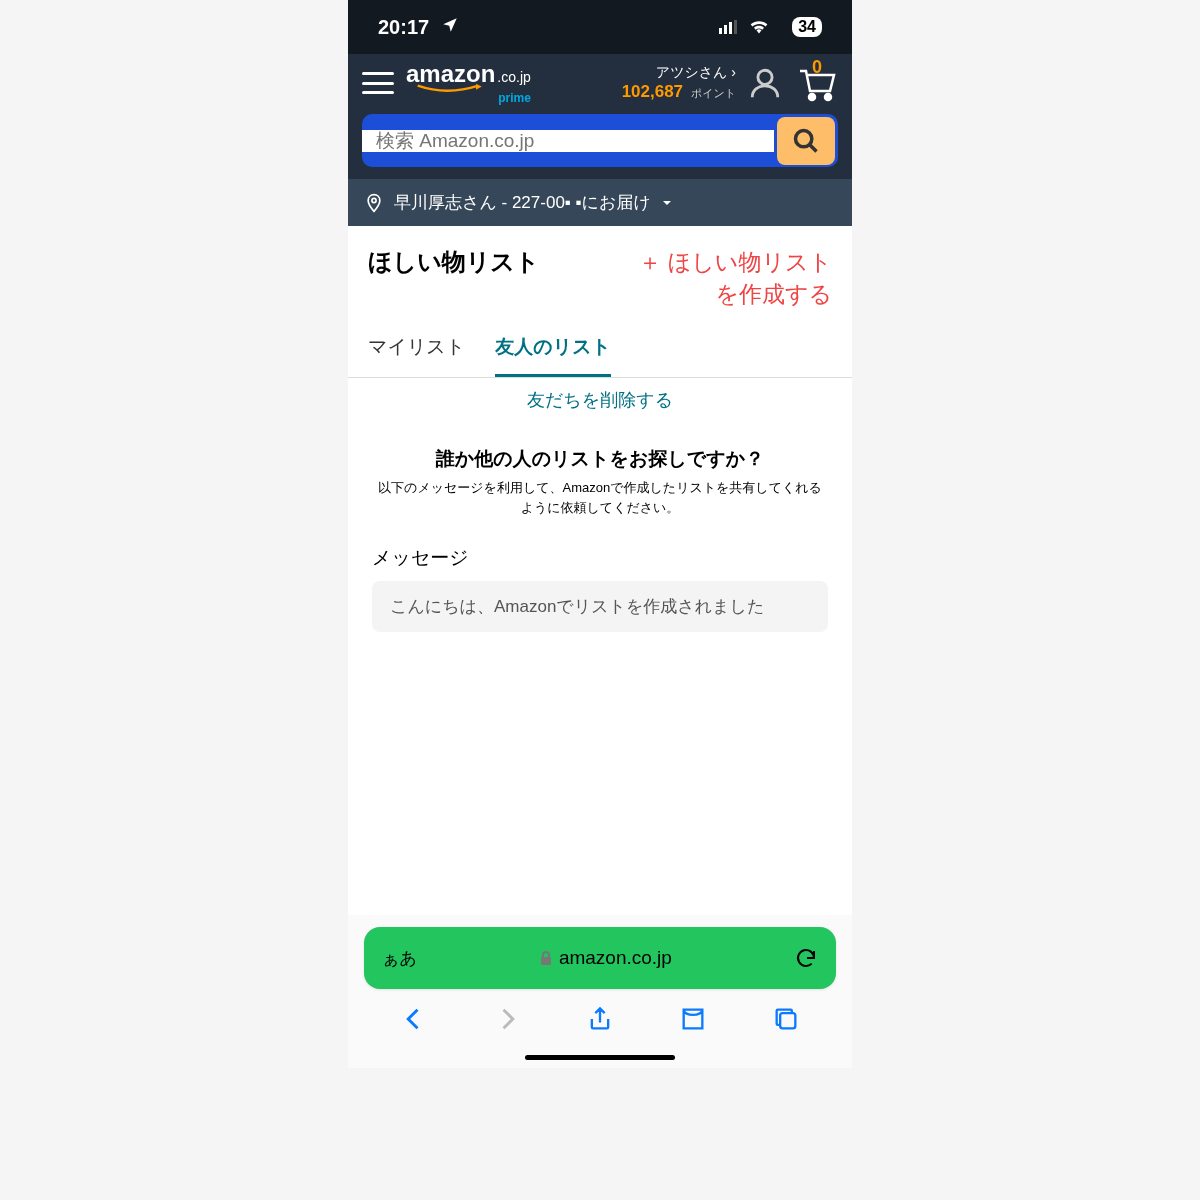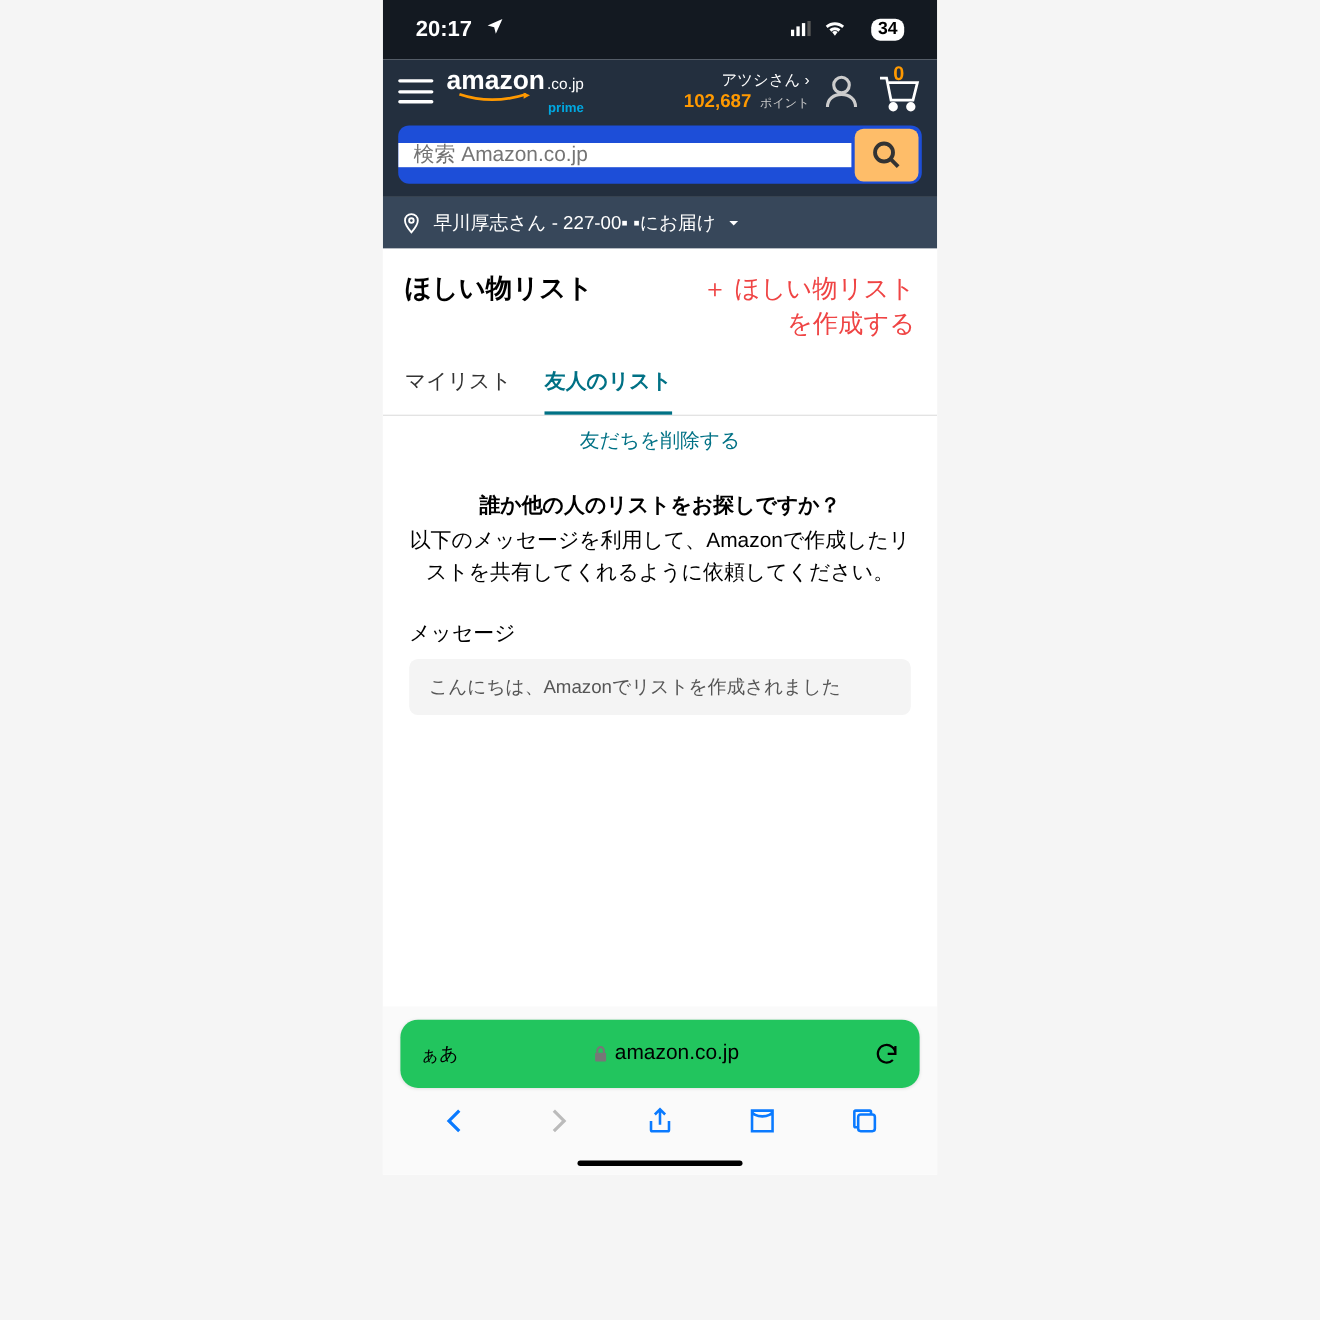--- a/index.html
+++ b/index.html
@@ -156,21 +156,21 @@
       display: flex; align-items: center; justify-content: center;
       font-size: 24px;
     }
     .thumb.pet { background: linear-gradient(135deg,#c8e6d5,#a8d4c0); }
     .thumb.cam { background: linear-gradient(135deg,#8b6548,#6b4a33); }
     .thumb.wish { background: linear-gradient(180deg,#c97a4a,#555); }
     .list-label { font-size: 19px; }
     .delete-friend { text-align: center; color: #007185; font-size: 18px; padding: 10px 0 24px 0; }
     .prompt-section { padding: 10px 24px; text-align: center; }
     .prompt-title { font-weight: 700; font-size: 19px; margin-bottom: 6px; }
-    .prompt-body { font-size: 19px; line-height: 1.5; }
+    .prompt-body { font-size: 13px; line-height: 1.5; }
     .msg-section { padding: 18px 24px 0 24px; }
     .msg-label { font-size: 19px; font-weight: 500; margin-bottom: 10px; }
     .msg-box {
       background: #f4f4f4; border-radius: 8px;
       padding: 14px 18px; font-size: 17px; color: #555;
       white-space: nowrap; overflow: hidden; text-overflow: clip;
     }
     
     .safari-url {
       height: 62px; background: #22c55e; margin: 0 16px 0 16px;

